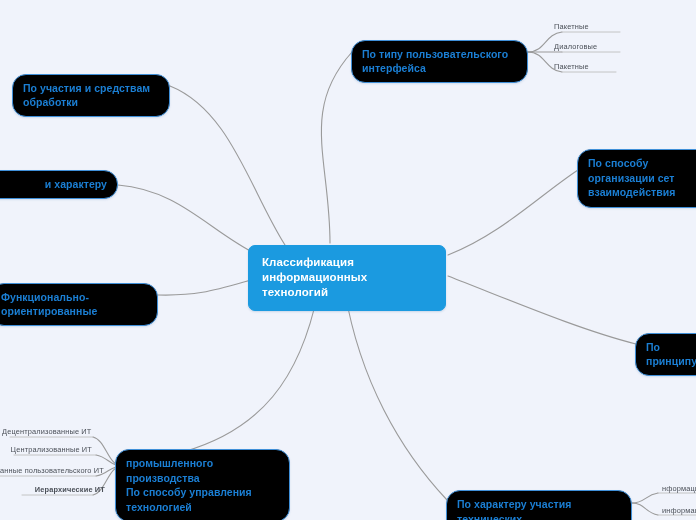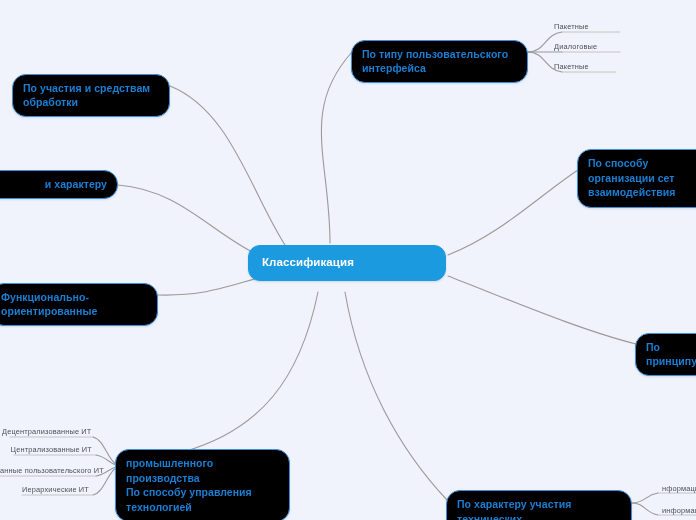--- a/index.html
+++ b/index.html
@@ -31,21 +31,21 @@
     pointer-events: none;
   }
   .node {
     position: absolute;
     box-sizing: border-box;
   }
   
   .node.root {
     background: #1b9ae0;
     border: 1px solid #1b9ae0;
-    border-radius: 12px;
+    border-radius: 7px;
     color: #ffffff;
     font-weight: bold;
     font-size: 11.5px;
     line-height: 15px;
     padding: 9px 13px 10px 13px;
     letter-spacing: 0.1px;
     box-shadow: 0 1px 2px rgba(30,90,150,0.18);
   }
   
   .node.branch {
@@ -123,20 +123,21 @@
 
       <path d="M 632,503 C 645,503 645,495 658,493"></path>
       <path d="M 632,503 C 645,503 645,513 658,515"></path>
       <path d="M 658,493 L 696,493" stroke="#b7b7b7" stroke-width="0.8"></path>
       <path d="M 658,515 L 696,515" stroke="#b7b7b7" stroke-width="0.8"></path>
     </g>
   </svg>
 
   <div class="node root" style="left:248px; top:245px; width:198px;">
     <div>Классификация</div>
+    <div>информационных технологий</div>
   </div>
 
   <div class="node branch" style="left:351px; top:40px; width:177px;">
     <span>По типу пользовательского интерфейса</span>
   </div>
   <div class="node leaf leaf-align-left" style="left:552px; top:22px; width:80px;">
     <span>Пакетные</span>
   </div>
   <div class="node leaf leaf-align-left" style="left:552px; top:42px; width:80px;">
     <span>Диалоговые</span>
@@ -172,21 +173,21 @@
   </div>
   <div class="node leaf leaf-align-right" style="left:0px; top:427px; width:91px;">
     <span>Децентрализованные ИТ</span>
   </div>
   <div class="node leaf leaf-align-right" style="left:0px; top:445px; width:94px;">
     <span>Централизованные ИТ</span>
   </div>
   <div class="node leaf leaf-align-right" style="left:-2px; top:466px; width:96px;">
     <span>анные пользовательского ИТ</span>
   </div>
-  <div class="node leaf leaf-align-right" style="left:0px; top:485px; width:91px;">
+  <div class="node leaf leaf-align-right" style="left:16px; top:485px; width:91px;font-weight:bold;">
     <span>Иерархические ИТ</span>
   </div>
 
   <div class="node branch two-line" style="left:446px; top:490px; width:186px;">
     <div>По характеру участия технических</div>
 
   </div>
   <div class="node leaf leaf-align-left" style="left:660px; top:484px; width:60px;">
     <span>нформацион</span>
   </div>

